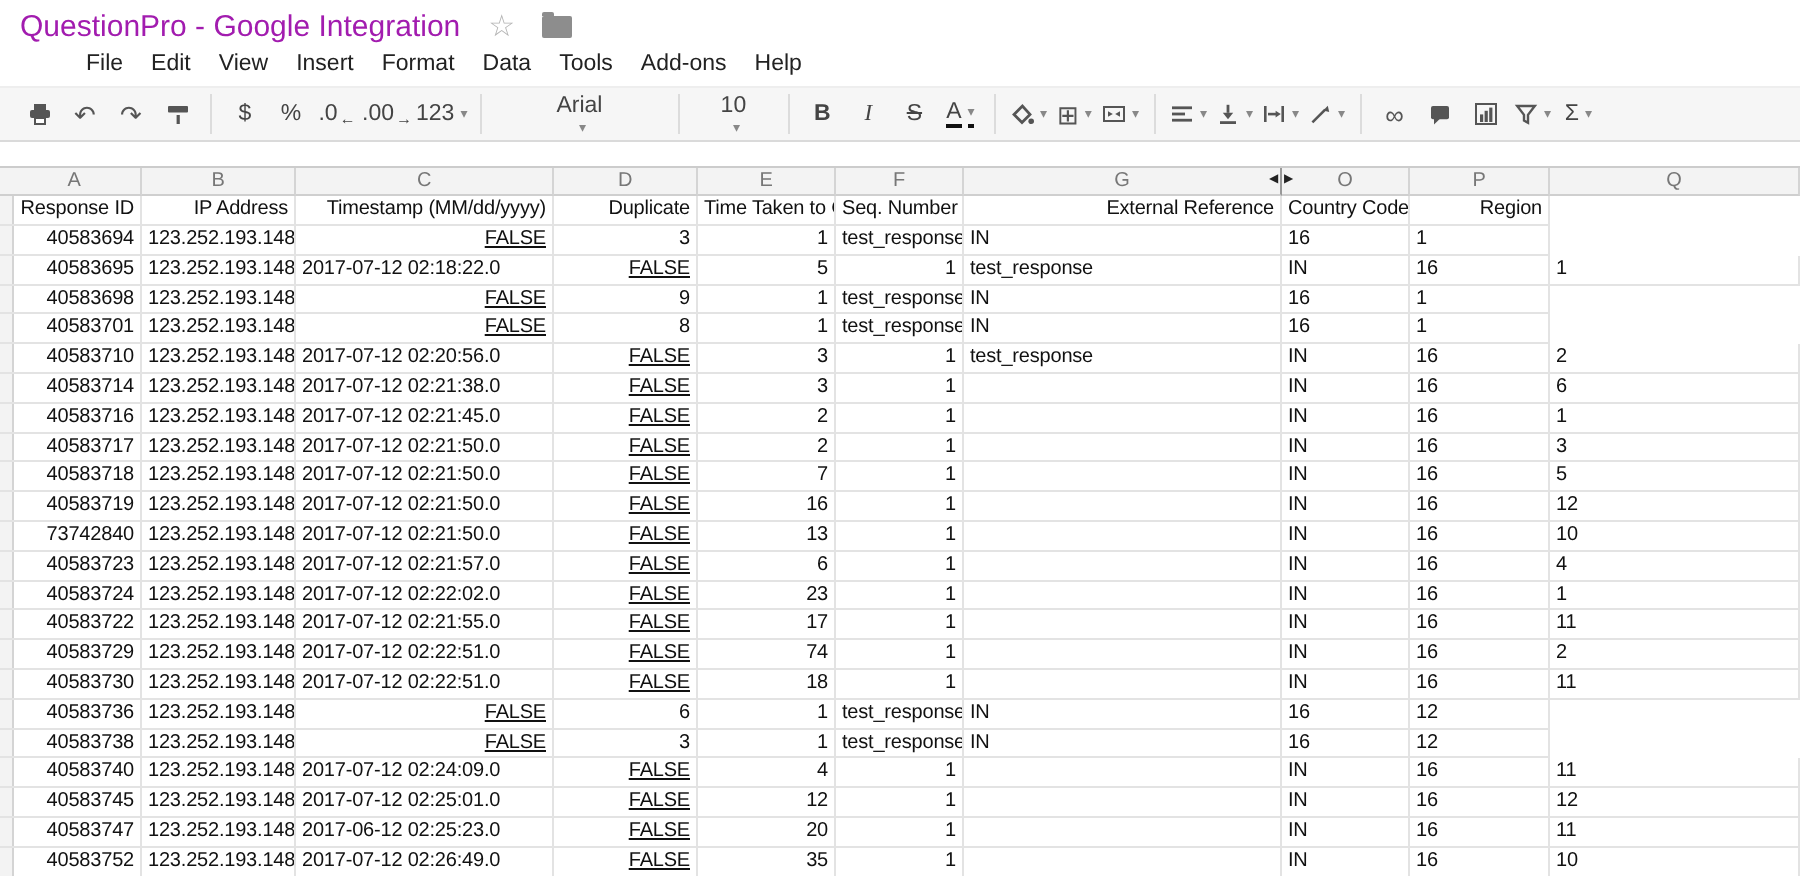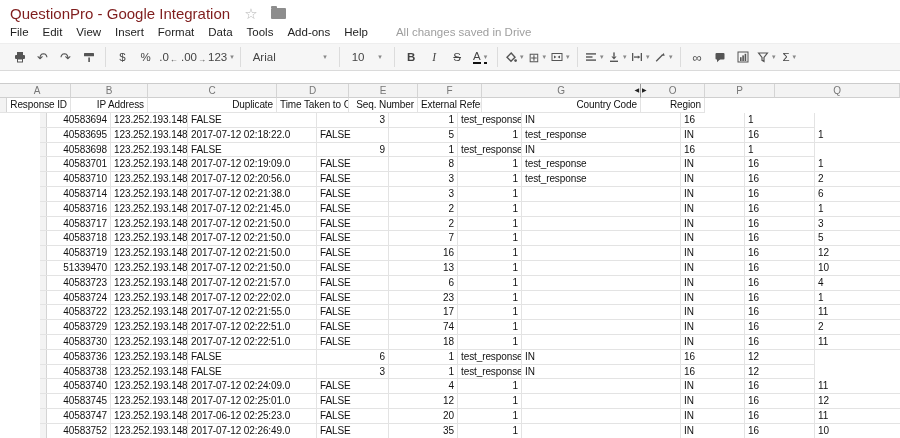--- a/index.html
+++ b/index.html
@@ -3,32 +3,32 @@
 <meta charset="utf-8">
 <style>
   * { box-sizing: border-box; }
   html,body { margin:0; padding:0; }
   body {
     width:900px; height:438px; overflow:hidden; background:#fff;
     font-family:"Liberation Sans", sans-serif; -webkit-font-smoothing:antialiased;
   }
   
   .titlebar { height:22px; padding:5px 0 0 10px; display:flex; align-items:center; }
-  .doc-title { font-size:15px; color:#7f1d1d; white-space:nowrap; }
+  .doc-title { font-size:15px; color:#a21caf; white-space:nowrap; }
   .star-ic { color:#b5b5b5; font-size:15px; margin-left:14px; line-height:1; }
   .folder-icon { position:relative; width:15px; height:11px; background:#8d8d8d; border-radius:1px; margin-left:13px; display:inline-block; }
   .folder-icon::before { content:""; position:absolute; top:-2px; left:0; width:6px; height:2px; background:#8d8d8d; border-radius:1px 1px 0 0; }
   
-  .menubar { height:20px; padding-left:10px; display:flex; align-items:center; font-size:11.5px; color:#222; }
+  .menubar { height:20px; padding-left:10px; display:flex; align-items:center; font-size:11.5px; color:#222;margin-left:33px; }
   .menu-item { margin-right:14px; cursor:default; }
   .doc-status { color:#9e9e9e; margin-left:14px; }
   
   .toolbar { height:28px; margin-top:1px; background:#f6f6f6; border-top:1px solid #eee; border-bottom:1px solid #dadada; display:flex; align-items:center; padding-left:8px; color:#555; }
   .tbtn { min-width:21px; height:21px; display:flex; align-items:center; justify-content:center; font-size:11.5px; margin:0 1px; border-radius:2px; color:#444; cursor:default; white-space:nowrap; }
-  .tbtn.dd { justify-content:space-between; padding:0 6px; }
+  .tbtn.dd { justify-content:space-between; padding:0 6px;flex-direction:column; }
   .tsep { width:1px; height:20px; background:#dcdcdc; margin:0 5px; flex:none; }
   .caret { font-size:7px; color:#888; margin-left:3px; }
   .ticon { display:flex; align-items:center; justify-content:center; font-size:13px; line-height:1; color:#555; }
   .ticon svg { display:block; }
   .dec-arrow { font-size:8px; position:relative; top:2px; margin-left:1px; }
   .bold span { font-weight:bold; }
   .italic span { font-style:italic; font-family:"Liberation Serif", serif; }
   .strike span { text-decoration:line-through; }
   .acolor span { border-bottom:2px solid #111; line-height:11px; }
   
@@ -38,23 +38,23 @@
   .gutter { background:#f3f3f3; border-right:1px solid #d4d4d4; border-bottom:1px solid #e3e3e3; }
   .letters { height:14px; }
   .letters .cell { background:#f3f3f3; color:#777; text-align:center; line-height:13px; border-right:1px solid #d4d4d4; border-bottom:1px solid #cfcfcf; position:relative; }
   .letters .gutter { border-bottom:1px solid #cfcfcf; }
   .letters .hiddenL { border-right:1px solid #999; }
   .harrow { position:absolute; top:3px; font-size:6px; color:#222; line-height:1; }
   .harrow.l { right:1px; }
   .harrow.r { left:1px; }
   .hdr-row { height:15px; }
   .hdr-row .cell { line-height:14px; text-align:right; }
-  .drow { height:14.8px;padding-left:40px; }
+  .drow { height:14.8px; }
   .drow .cell { line-height:14px; }
-  .al { text-align:left; } .ar { text-align:right; } .ac { text-align:left; }
+  .al { text-align:left; } .ar { text-align:right; } .ac { text-align:right;text-decoration:underline; }
 </style>
 </head>
 <body>
 
 <div class="titlebar">
   <span class="doc-title">QuestionPro - Google Integration</span>
   <span class="star-ic">☆</span>
   <span class="folder-icon"></span>
 </div>
 
@@ -63,21 +63,20 @@
       <span class="menu-item">File</span>
       <span class="menu-item">Edit</span>
       <span class="menu-item">View</span>
       <span class="menu-item">Insert</span>
       <span class="menu-item">Format</span>
       <span class="menu-item">Data</span>
       <span class="menu-item">Tools</span>
       <span class="menu-item">Add-ons</span>
       <span class="menu-item">Help</span>
     </span>
-  <span class="doc-status">All changes saved in Drive</span>
 </div>
 
 <div class="toolbar" id="toolbar">
     <div class="tbtn">
       <span class="ticon">
         <svg width="12" height="12" viewBox="0 0 12 12" fill="#555" xmlns="http://www.w3.org/2000/svg">
           <rect x="3" y="1" width="6" height="3"></rect>
           <rect x="1" y="4" width="10" height="4" rx="1"></rect>
           <rect x="3.5" y="8" width="5" height="3" fill="#fff" stroke="#555"></rect>
         </svg>
@@ -252,20 +251,21 @@
       <div class="cell">F</div>
       <div class="cell hiddenL">G<span class="harrow l">◀</span></div>
       <div class="cell">O<span class="harrow r">▶</span></div>
       <div class="cell">P</div>
       <div class="cell">Q</div>
     </div>
     <div class="grow hdr-row">
       <div class="cell gutter"></div>
       <div class="cell al">Response ID</div>
       <div class="cell al">IP Address</div>
+      <div class="cell al">Timestamp (MM/dd/yyyy)</div>
       <div class="cell al">Duplicate</div>
       <div class="cell al">Time Taken to Co</div>
       <div class="cell al">Seq. Number</div>
       <div class="cell al">External Reference</div>
       <div class="cell al">Country Code</div>
       <div class="cell al">Region</div>
     </div>
     <div class="grow drow">
       <div class="cell gutter"></div>
       <div class="cell ar">40583694</div>
@@ -300,21 +300,20 @@
       <div class="cell ar">1</div>
       <div class="cell al">test_response</div>
       <div class="cell al">IN</div>
       <div class="cell al">16</div>
       <div class="cell al">1</div>
     </div>
     <div class="grow drow">
       <div class="cell gutter"></div>
       <div class="cell ar">40583701</div>
       <div class="cell al">123.252.193.148</div>
-      <div class="cell al">2017-07-12 02:19:09.0</div>
       <div class="cell ac">FALSE</div>
       <div class="cell ar">8</div>
       <div class="cell ar">1</div>
       <div class="cell al">test_response</div>
       <div class="cell al">IN</div>
       <div class="cell al">16</div>
       <div class="cell al">1</div>
     </div>
     <div class="grow drow">
       <div class="cell gutter"></div>
@@ -389,21 +388,21 @@
       <div class="cell ac">FALSE</div>
       <div class="cell ar">16</div>
       <div class="cell ar">1</div>
       <div class="cell al"></div>
       <div class="cell al">IN</div>
       <div class="cell al">16</div>
       <div class="cell al">12</div>
     </div>
     <div class="grow drow">
       <div class="cell gutter"></div>
-      <div class="cell ar">51339470</div>
+      <div class="cell ar">73742840</div>
       <div class="cell al">123.252.193.148</div>
       <div class="cell al">2017-07-12 02:21:50.0</div>
       <div class="cell ac">FALSE</div>
       <div class="cell ar">13</div>
       <div class="cell ar">1</div>
       <div class="cell al"></div>
       <div class="cell al">IN</div>
       <div class="cell al">16</div>
       <div class="cell al">10</div>
     </div>

